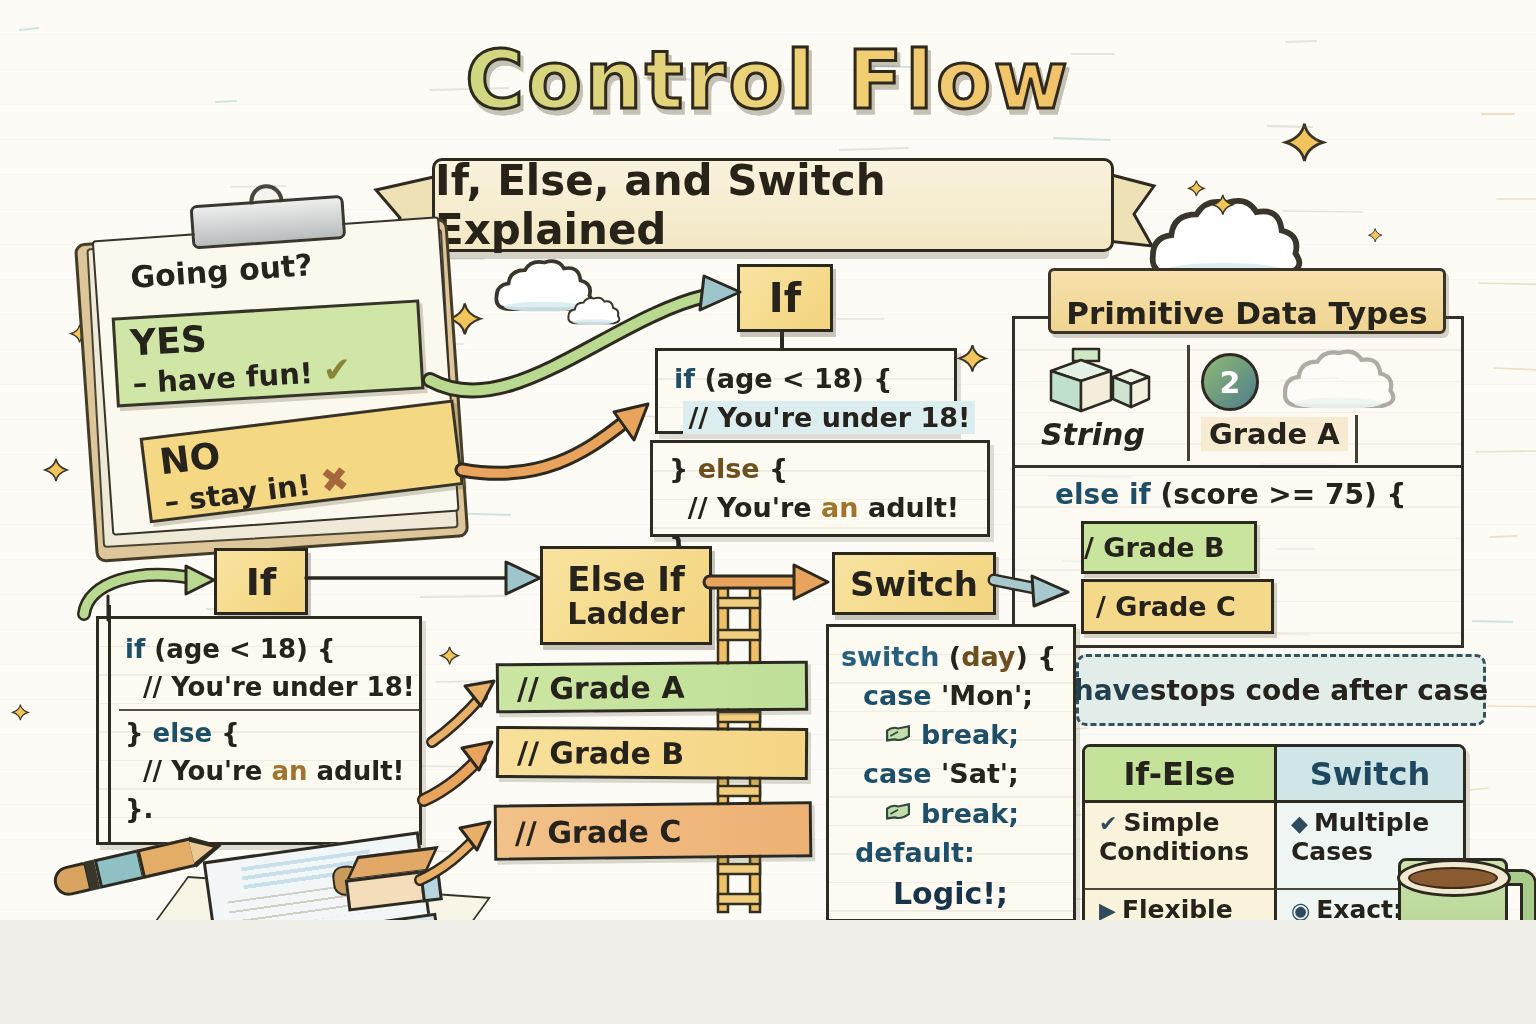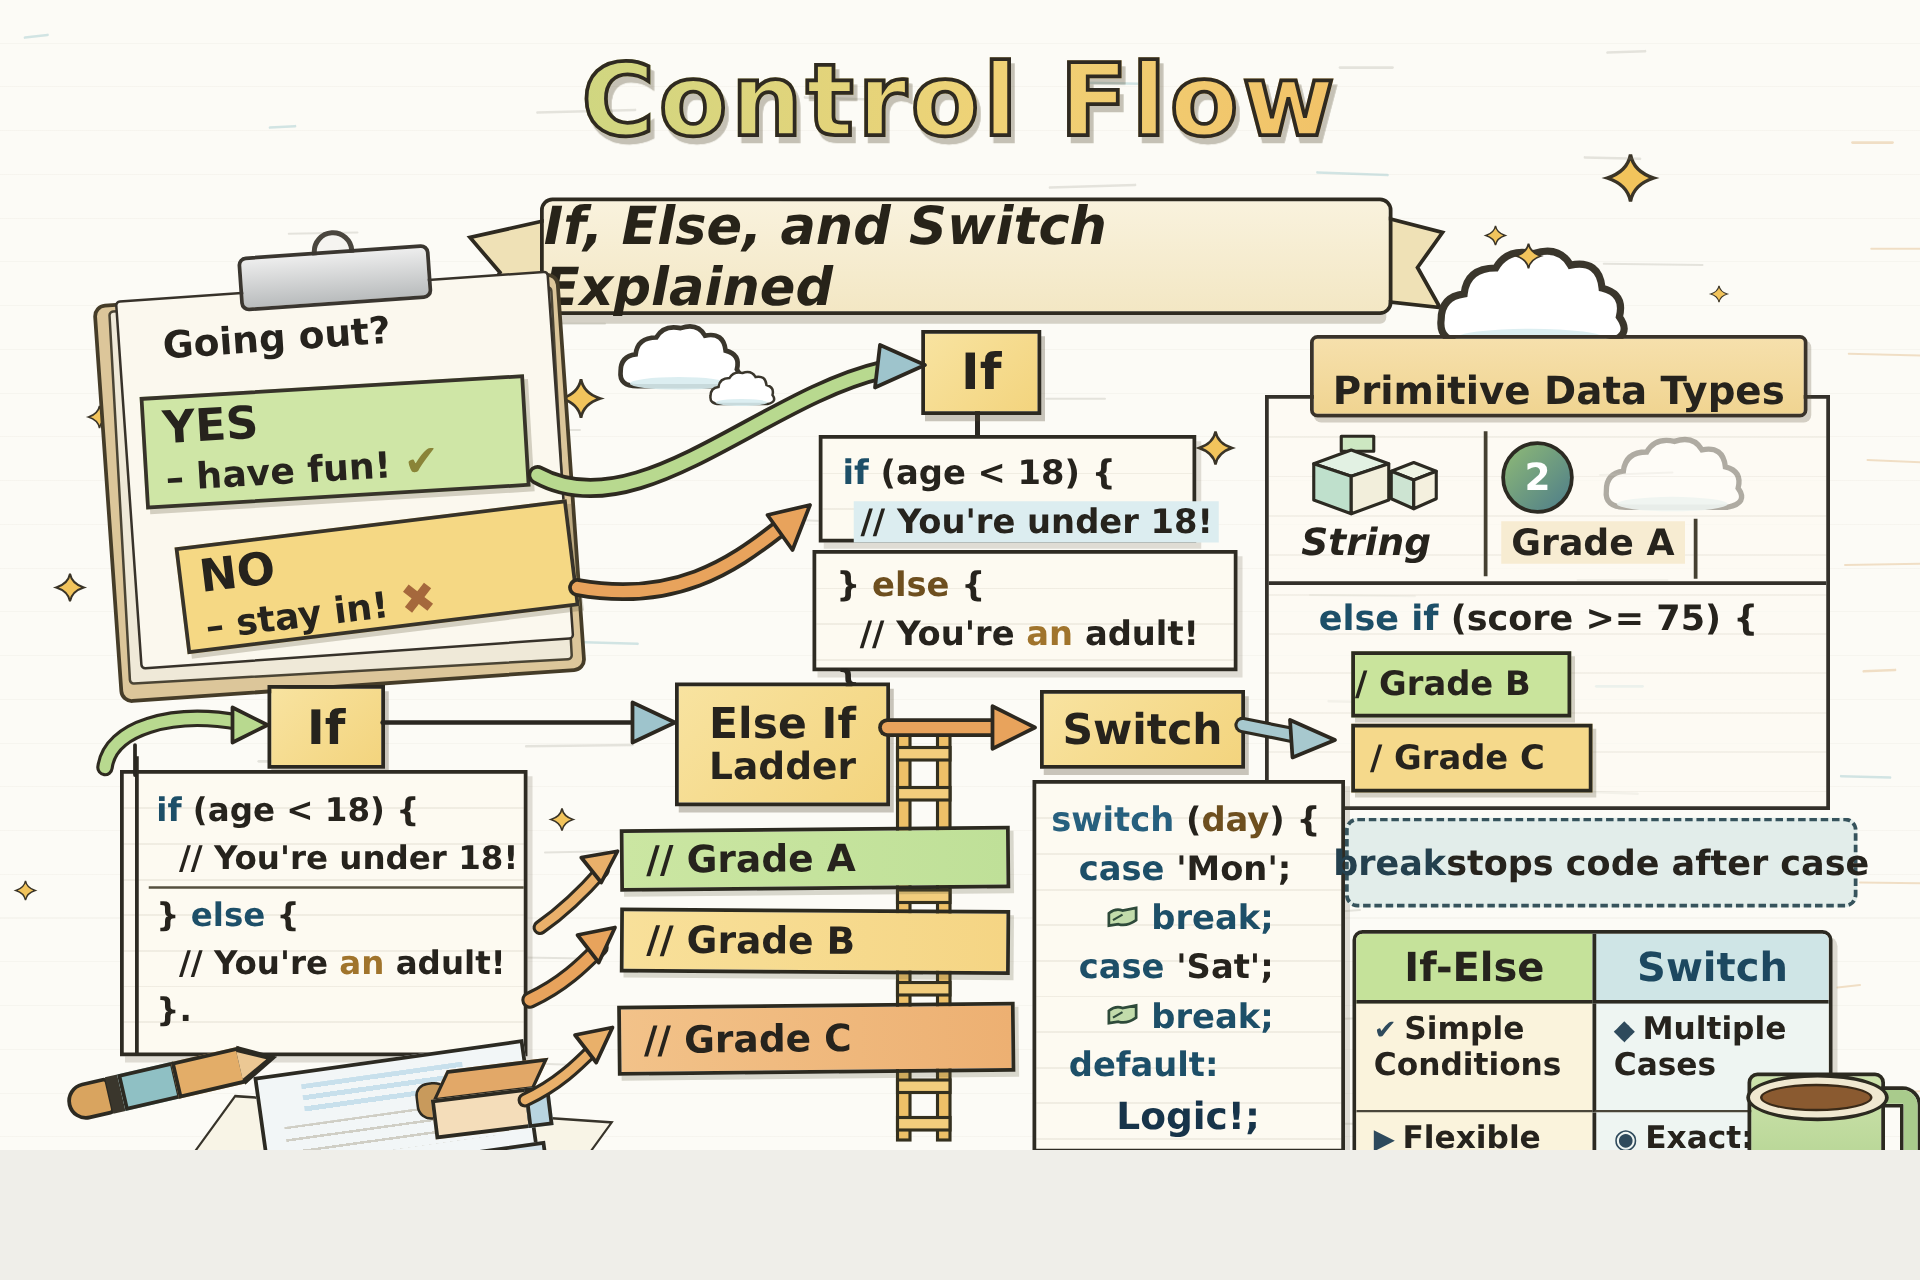--- a/index.html
+++ b/index.html
@@ -22,21 +22,20 @@
     -webkit-text-stroke:3px #2f2a21;
     filter:drop-shadow(3px 5px 0 rgba(95,85,60,.35));
   }
   
   .banner{
     position:absolute;left:432px;top:158px;width:676px;height:88px;z-index:2;
     background:linear-gradient(180deg,#f9f2dd 0%,#f3e7c4 100%);
     border:3px solid #2e2a20;border-radius:10px;
     display:flex;align-items:center;justify-content:center;
     box-shadow:0 12px 0 -5px rgba(110,100,75,.28);
-    font-style:italic;
   }
   .banner span{font-size:42px;font-weight:800;color:#272319;}
 
   
   .clipboard{position:absolute;left:92px;top:224px;width:368px;height:314px;z-index:2;transform:rotate(-4deg);}
   .clip-board-back{position:absolute;left:-8px;top:6px;width:100%;height:100%;background:#dcc69a;border:3px solid #45;border:3px solid #453c28;border-radius:10px;}
   .clip-paper2{position:absolute;left:2px;top:14px;width:352px;height:296px;background:#efe9d8;border:2.5px solid #4a4434;border-radius:4px;transform:rotate(.8deg);}
   .clip-paper{position:absolute;left:10px;top:4px;width:344px;height:292px;background:#fbf8ee;border:2.5px solid #37322a;border-radius:4px;}
   .clip-metal{position:absolute;left:110px;top:-24px;width:148px;height:38px;background:linear-gradient(180deg,#ededed,#b9bcbd);border:3px solid #3a3630;border-radius:7px;}
   .clip-ring{position:absolute;left:170px;top:-40px;width:26px;height:26px;border:4px solid #4a463e;border-radius:50%;background:#f5f4f0;}
@@ -395,21 +394,21 @@
           <path d="M3 16 L3 7 Q8 3 13 5 L23 3 L23 12 Q16 17 10 15 Z" fill="#c2dcab" stroke="#2e4a3a" stroke-width="2"></path>
           <path d="M6 12 L13 8" stroke="#2e4a3a" stroke-width="1.6" fill="none"></path>
         </svg>
       <span class="kw-blue">break;</span>
     </div>
     <div class="codeline" style="padding-left:14px"><span class="kw-blue">default:</span></div>
     <div class="codeline chill">Logic!;</div>
   </div>
 
   <div class="break-note">
-    <span class="kw">break</span>
+    <span class="kw">have</span>
       <span> stops code after case</span>
   </div>
 
   <div class="cmp">
     <div class="cmp-h cmp-h-left">If-Else</div>
     <div class="cmp-h cmp-h-right">Switch</div>
     <div class="cmp-cell cmp-l cmp-div"><span class="cmp-ic">✔</span><span>Simple Conditions</span></div>
     <div class="cmp-cell cmp-r cmp-div"><span class="cmp-ic">◆</span><span>Multiple Cases</span></div>
     <div class="cmp-cell cmp-l"><span class="cmp-ic">▶</span><span>Flexible Logic</span></div>
     <div class="cmp-cell cmp-r"><span class="cmp-ic">◉</span><span>Exact: Matches</span></div>

